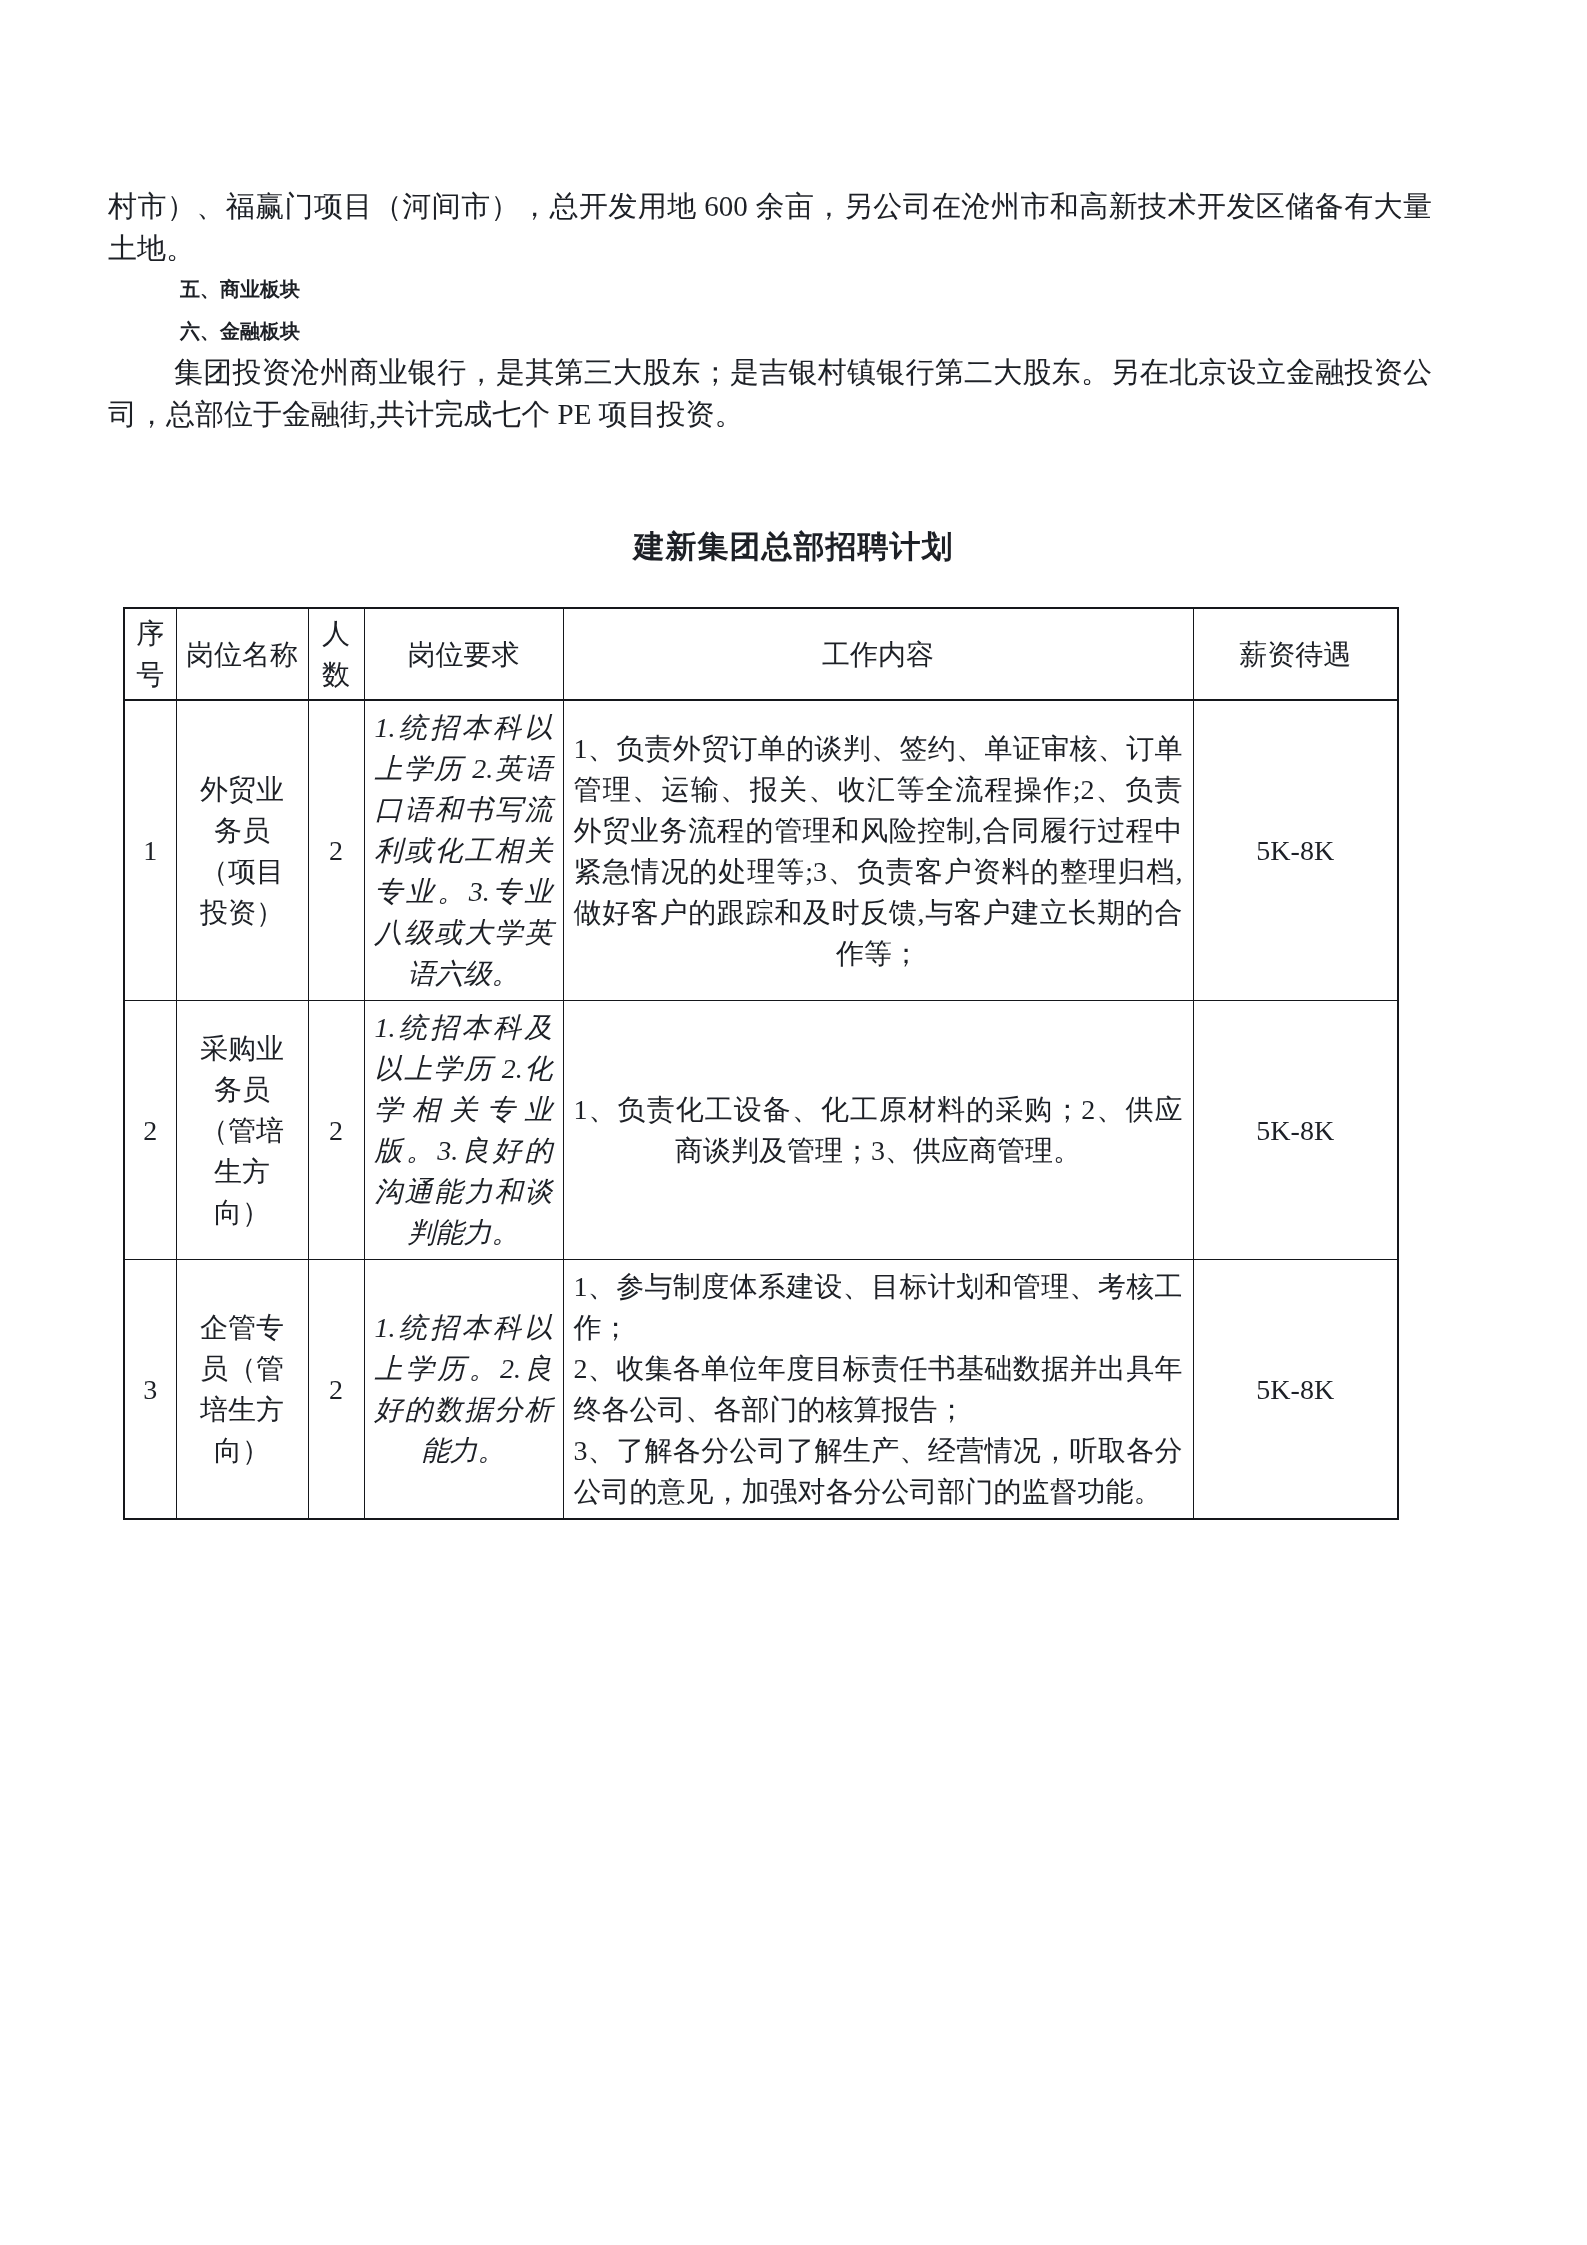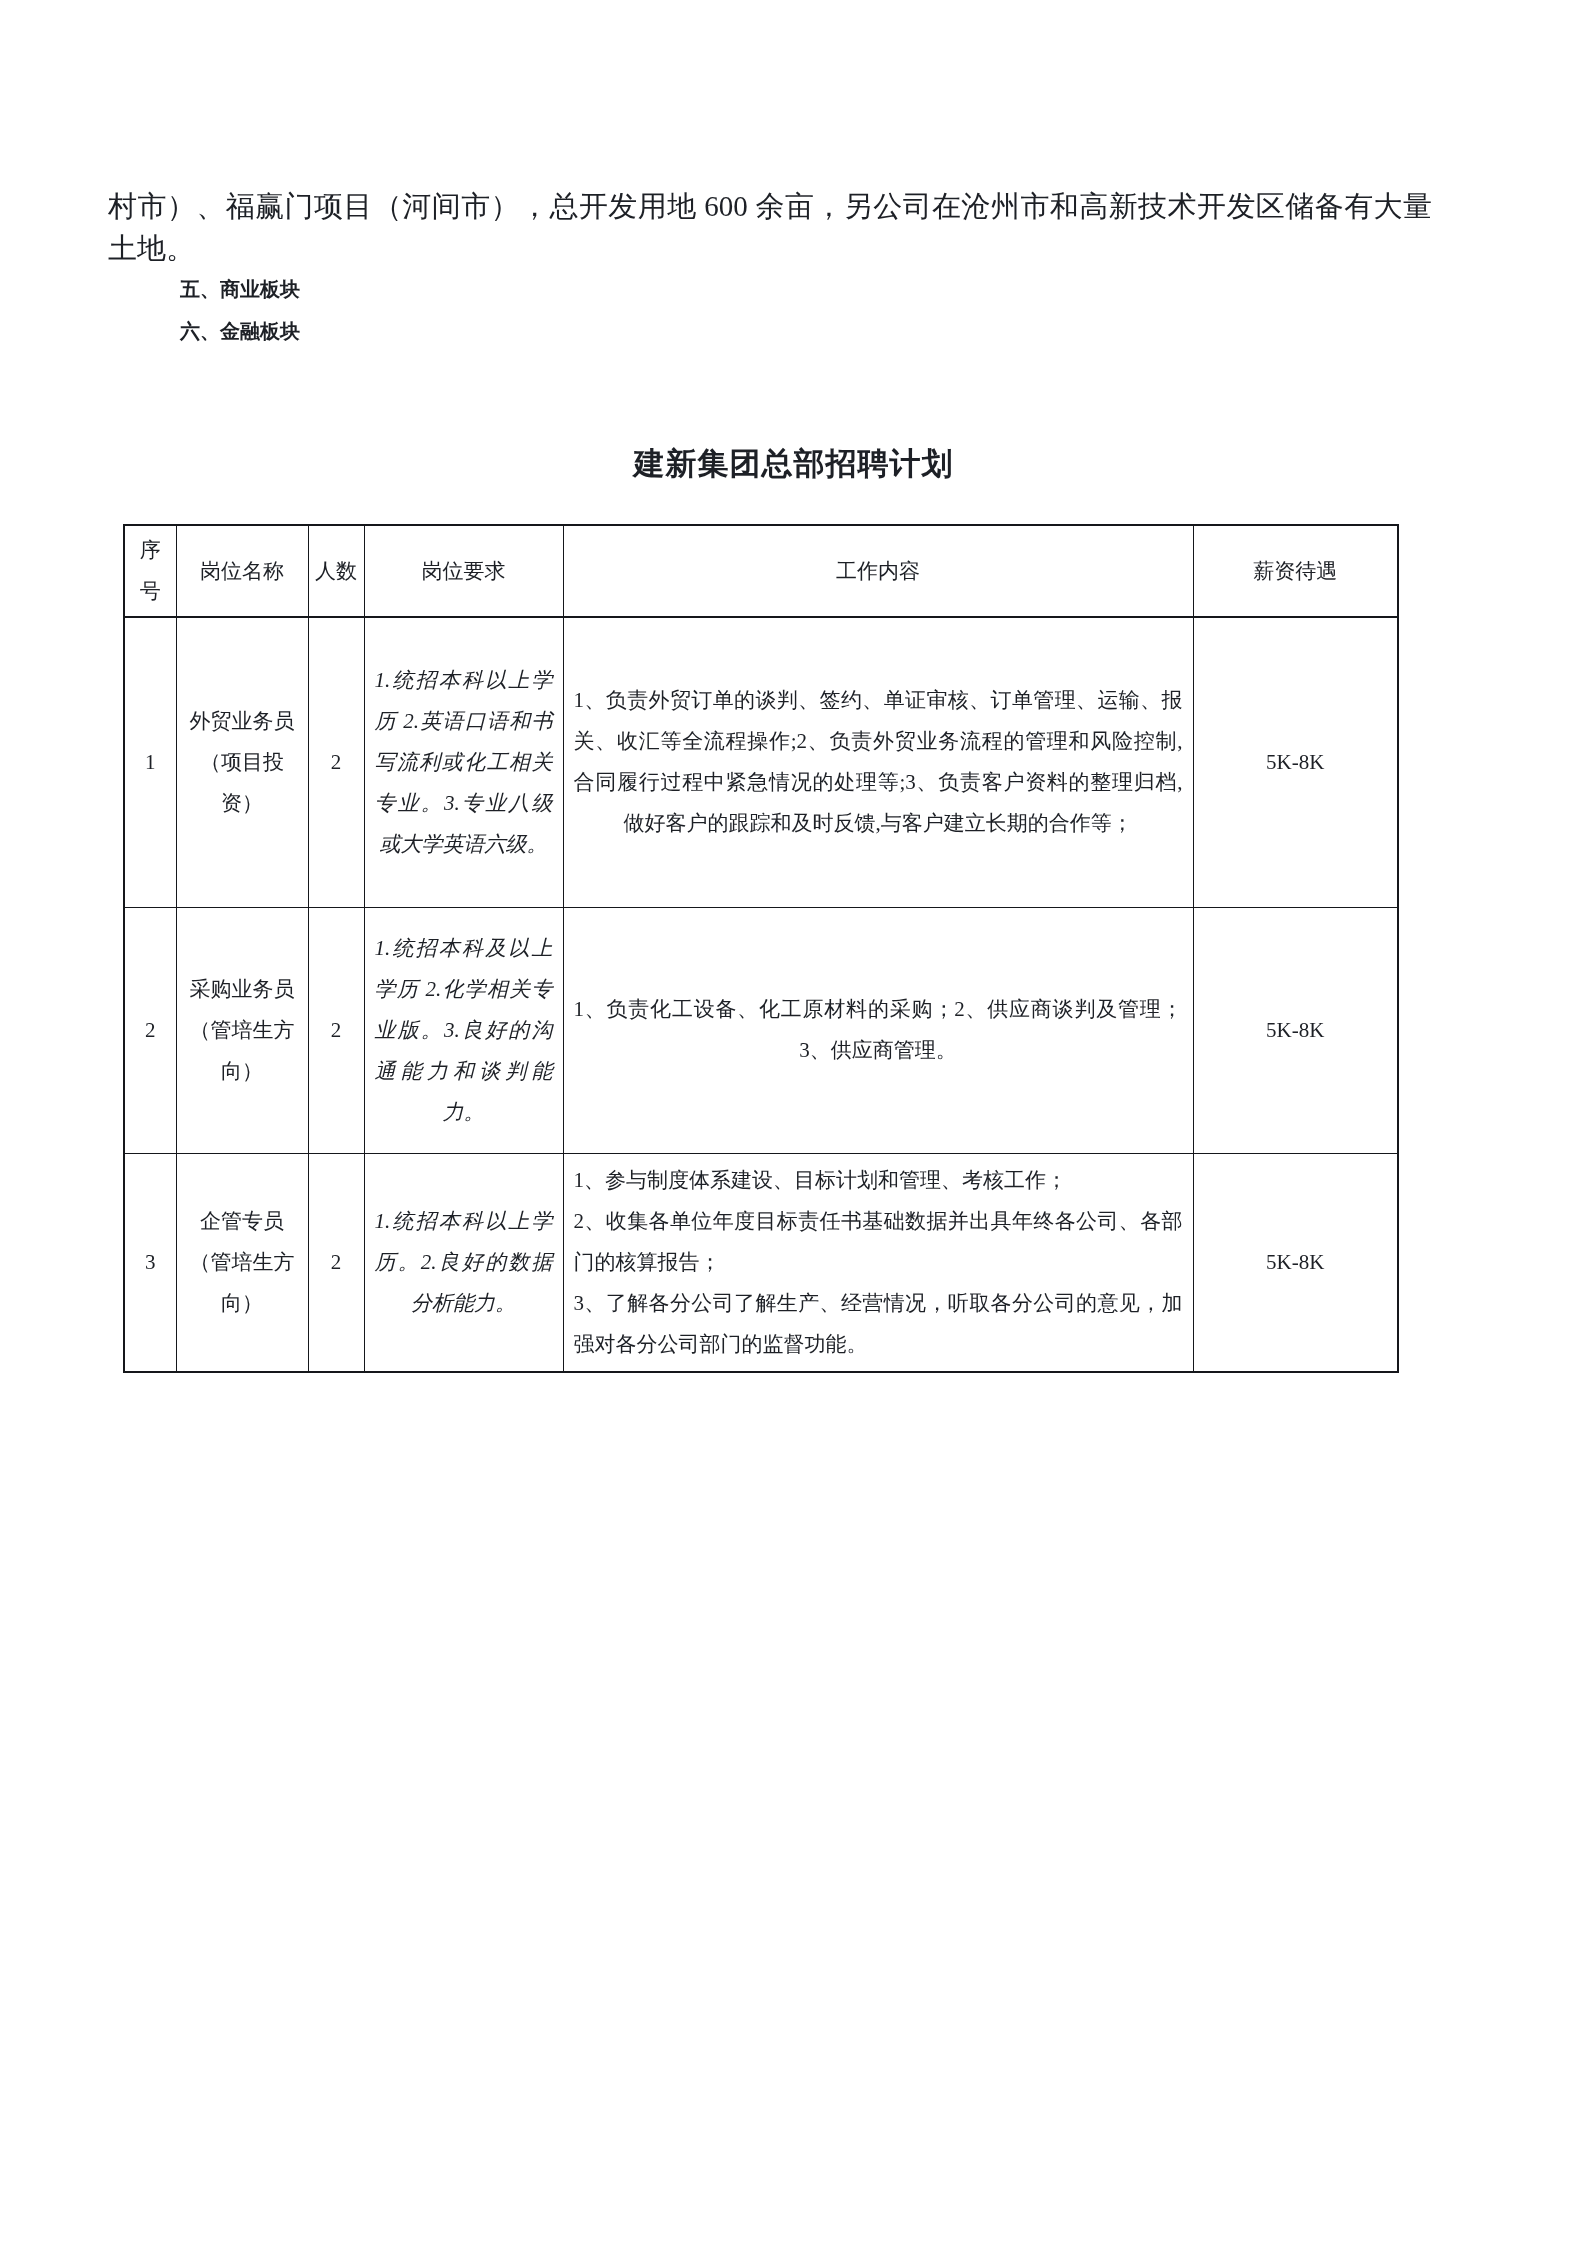--- a/index.html
+++ b/index.html
@@ -39,21 +39,21 @@
     font-weight:bold;
     font-size:31px;
     line-height:47px;
     letter-spacing:1px;
   }
   table.recruit{
     margin:37px 0 16px 123px;
     border-collapse:collapse;
     table-layout:fixed;
     width:1274px;
-    font-size:21px;
+    font-size:28px;
     line-height:41px;
     color:#1d2026;
   }
   table.recruit,
   table.recruit th,
   table.recruit td{
     border:1.5px solid #15171b;
   }
   table.recruit{border-width:2.5px;}
   table.recruit thead th{
@@ -94,20 +94,21 @@
 </style>
 </head>
 <body>
 
 <div class="page">
 
   <div class="text-block">
     <p>村市）、福赢门项目（河间市），总开发用地 600 余亩，另公司在沧州市和高新技术开发区储备有大量土地。</p>
     <p class="sec-heading">五、商业板块</p>
     <p class="sec-heading">六、金融板块</p>
+    <p class="para-indent">集团投资沧州商业银行，是其第三大股东；是吉银村镇银行第二大股东。另在北京设立金融投资公司，总部位于金融街,共计完成七个 PE 项目投资。</p>
   </div>
 
   <div class="doc-title">建新集团总部招聘计划</div>
 
   <table class="recruit">
     <colgroup>
       <col style="width:52px">
       <col style="width:132px">
       <col style="width:56px">
       <col style="width:199px">

